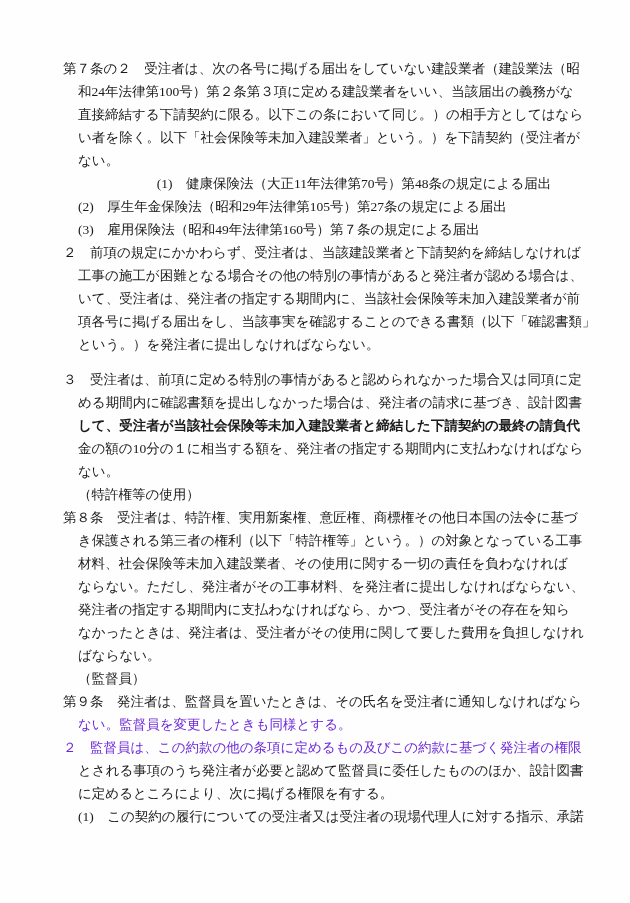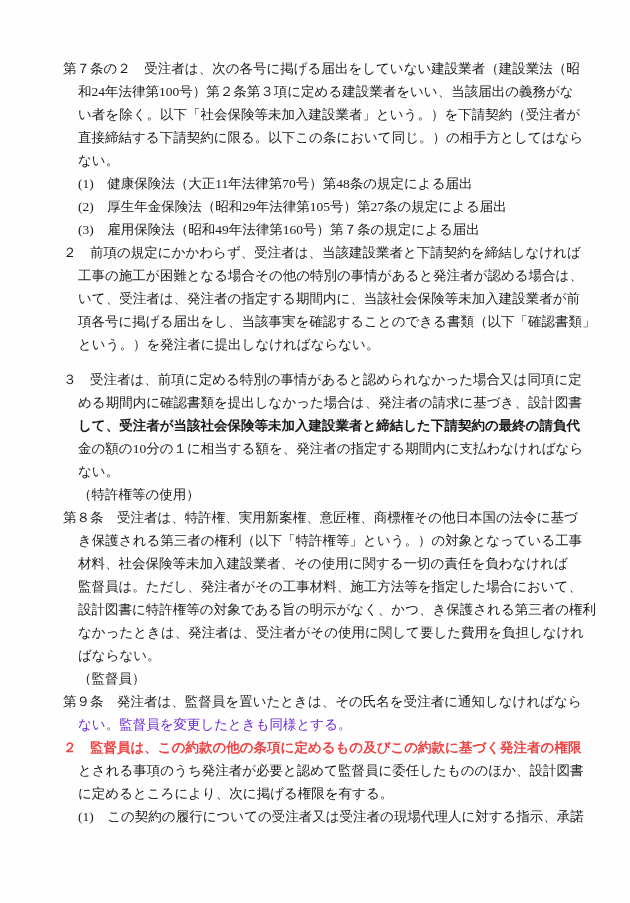--- a/index.html
+++ b/index.html
@@ -34,45 +34,45 @@
   
   .lv1 { padding-left: 78px; }
 </style>
 </head>
 <body>
 
 <div class="page" style="background: rgb(254, 254, 254);">
   <div class="doc-lines" id="doc-lines">
       <div class="line lv0" style="color: rgb(26, 26, 26);">第７条の２　受注者は、次の各号に掲げる届出をしていない建設業者（建設業法（昭</div>
       <div class="line lv1" style="color: rgb(26, 26, 26);">和24年法律第100号）第２条第３項に定める建設業者をいい、当該届出の義務がな</div>
+      <div class="line lv1" style="color: rgb(26, 26, 26);">直接締結する下請契約に限る。以下この条において同じ。）の相手方としてはなら</div>
       <div class="line lv1" style="color: rgb(26, 26, 26);">い者を除く。以下「社会保険等未加入建設業者」という。）を下請契約（受注者が</div>
-      <div class="line lv1" style="color: rgb(26, 26, 26);">直接締結する下請契約に限る。以下この条において同じ。）の相手方としてはなら</div>
       <div class="line lv1" style="color: rgb(26, 26, 26);">ない。</div>
-      <div class="line lv1" style="color: rgb(26, 26, 26);">(1)　健康保険法（大正11年法律第70号）第48条の規定による届出</div>
+      <div class="line lv1" style="color: rgb(26, 26, 26); text-align: center;">(1)　健康保険法（大正11年法律第70号）第48条の規定による届出</div>
       <div class="line lv1" style="color: rgb(26, 26, 26);">(2)　厚生年金保険法（昭和29年法律第105号）第27条の規定による届出</div>
       <div class="line lv1" style="color: rgb(26, 26, 26);">(3)　雇用保険法（昭和49年法律第160号）第７条の規定による届出</div>
       <div class="line lv0" style="color: rgb(26, 26, 26);">２　前項の規定にかかわらず、受注者は、当該建設業者と下請契約を締結しなければ</div>
       <div class="line lv1" style="color: rgb(26, 26, 26);">工事の施工が困難となる場合その他の特別の事情があると発注者が認める場合は、</div>
       <div class="line lv1" style="color: rgb(26, 26, 26);">いて、受注者は、発注者の指定する期間内に、当該社会保険等未加入建設業者が前</div>
       <div class="line lv1" style="color: rgb(26, 26, 26);">項各号に掲げる届出をし、当該事実を確認することのできる書類（以下「確認書類」</div>
       <div class="line lv1" style="color: rgb(26, 26, 26);">という。）を発注者に提出しなければならない。</div>
       <div class="line lv0" style="color: rgb(26, 26, 26); margin-top: 12px;">３　受注者は、前項に定める特別の事情があると認められなかった場合又は同項に定</div>
       <div class="line lv1" style="color: rgb(26, 26, 26);">める期間内に確認書類を提出しなかった場合は、発注者の請求に基づき、設計図書</div>
       <div class="line lv1" style="color: rgb(26, 26, 26); font-weight: bold;">して、受注者が当該社会保険等未加入建設業者と締結した下請契約の最終の請負代</div>
       <div class="line lv1" style="color: rgb(26, 26, 26);">金の額の10分の１に相当する額を、発注者の指定する期間内に支払わなければなら</div>
       <div class="line lv1" style="color: rgb(26, 26, 26);">ない。</div>
       <div class="line lv1" style="color: rgb(26, 26, 26);">（特許権等の使用）</div>
       <div class="line lv0" style="color: rgb(26, 26, 26);">第８条　受注者は、特許権、実用新案権、意匠権、商標権その他日本国の法令に基づ</div>
       <div class="line lv1" style="color: rgb(26, 26, 26);">き保護される第三者の権利（以下「特許権等」という。）の対象となっている工事</div>
       <div class="line lv1" style="color: rgb(26, 26, 26);">材料、社会保険等未加入建設業者、その使用に関する一切の責任を負わなければ</div>
-      <div class="line lv1" style="color: rgb(26, 26, 26);">監督員は。ただし、発注者がその工事材料、施工方法等を指定した場合において、</div>
-      <div class="line lv1" style="color: rgb(26, 26, 26);">設計図書に特許権等の対象である旨の明示がなく、かつ、き保護される第三者の権利</div>
+      <div class="line lv1" style="color: rgb(26, 26, 26);">ならない。ただし、発注者がその工事材料、を発注者に提出しなければならない、</div>
+      <div class="line lv1" style="color: rgb(26, 26, 26);">発注者の指定する期間内に支払わなければなら、かつ、受注者がその存在を知ら</div>
       <div class="line lv1" style="color: rgb(26, 26, 26);">なかったときは、発注者は、受注者がその使用に関して要した費用を負担しなけれ</div>
       <div class="line lv1" style="color: rgb(26, 26, 26);">ばならない。</div>
       <div class="line lv1" style="color: rgb(26, 26, 26);">（監督員）</div>
       <div class="line lv0" style="color: rgb(26, 26, 26);">第９条　発注者は、監督員を置いたときは、その氏名を受注者に通知しなければなら</div>
       <div class="line lv1" style="color: #6d28d9;">ない。監督員を変更したときも同様とする。</div>
-      <div class="line lv0" style="color: #ef4444; font-weight: bold;">２　監督員は、この約款の他の条項に定めるもの及びこの約款に基づく発注者の権限</div>
+      <div class="line lv0" style="color: #6d28d9;">２　監督員は、この約款の他の条項に定めるもの及びこの約款に基づく発注者の権限</div>
       <div class="line lv1" style="color: rgb(26, 26, 26);">とされる事項のうち発注者が必要と認めて監督員に委任したもののほか、設計図書</div>
       <div class="line lv1" style="color: rgb(26, 26, 26);">に定めるところにより、次に掲げる権限を有する。</div>
       <div class="line lv1" style="color: rgb(26, 26, 26);">(1)　この契約の履行についての受注者又は受注者の現場代理人に対する指示、承諾</div>
     </div>
 </div>
 
 </body></html>

